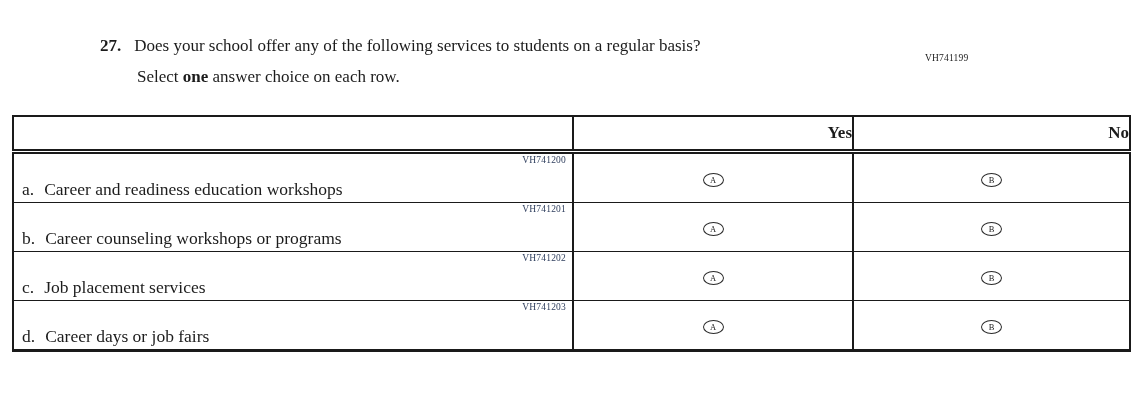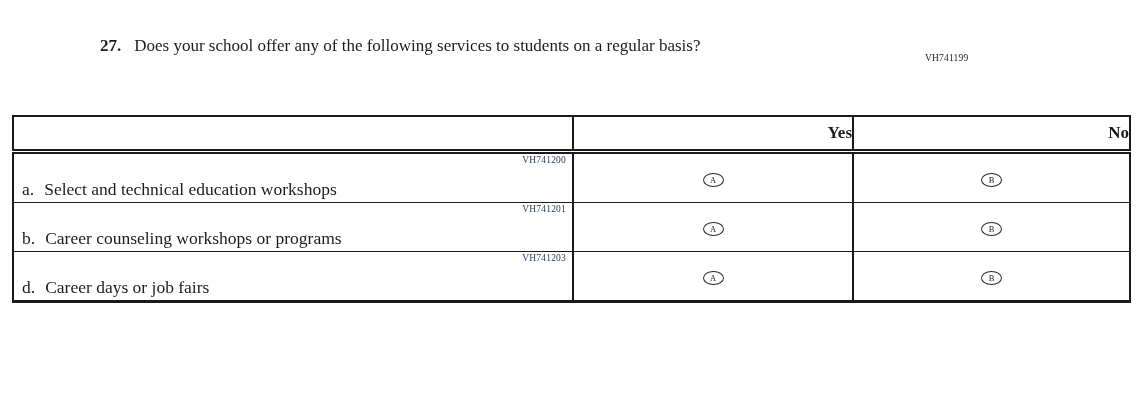--- a/index.html
+++ b/index.html
@@ -127,20 +127,21 @@
   }
 </style>
 </head>
 <body>
 
 <div class="question-block">
   <div class="q-line1">
     <span class="q-number">27.</span>
     <span>Does your school offer any of the following services to students on a regular basis?</span>
   </div>
+  <div class="q-line2"><span>Select </span><span class="bold">one</span><span> answer choice on each row.</span></div>
 </div>
 
 <div class="form-code-top">VH741199</div>
 
 <table class="survey">
   <colgroup>
     <col class="c-item">
     <col class="c-yes">
     <col class="c-no">
   </colgroup>
@@ -149,31 +150,41 @@
       <th></th>
       <th>Yes</th>
       <th>No</th>
     </tr>
   </thead>
   <tbody>
     <tr>
       <td>
         <div class="item-cell">
           <span class="row-code">VH741200</span>
-          <span class="row-label"><span class="row-letter">a.</span><span>Select and technical education workshops</span></span>
+          <span class="row-label"><span class="row-letter">a.</span><span>Career and readiness education workshops</span></span>
         </div>
       </td>
       <td class="bubble-cell"><span class="bubble">A</span></td>
       <td class="bubble-cell"><span class="bubble">B</span></td>
     </tr>
     <tr>
       <td>
         <div class="item-cell">
           <span class="row-code">VH741201</span>
           <span class="row-label"><span class="row-letter">b.</span><span>Career counseling workshops or programs</span></span>
+        </div>
+      </td>
+      <td class="bubble-cell"><span class="bubble">A</span></td>
+      <td class="bubble-cell"><span class="bubble">B</span></td>
+    </tr>
+    <tr>
+      <td>
+        <div class="item-cell">
+          <span class="row-code">VH741202</span>
+          <span class="row-label"><span class="row-letter">c.</span><span>Job placement services</span></span>
         </div>
       </td>
       <td class="bubble-cell"><span class="bubble">A</span></td>
       <td class="bubble-cell"><span class="bubble">B</span></td>
     </tr>
     <tr>
       <td>
         <div class="item-cell">
           <span class="row-code">VH741203</span>
           <span class="row-label"><span class="row-letter">d.</span><span>Career days or job fairs</span></span>

